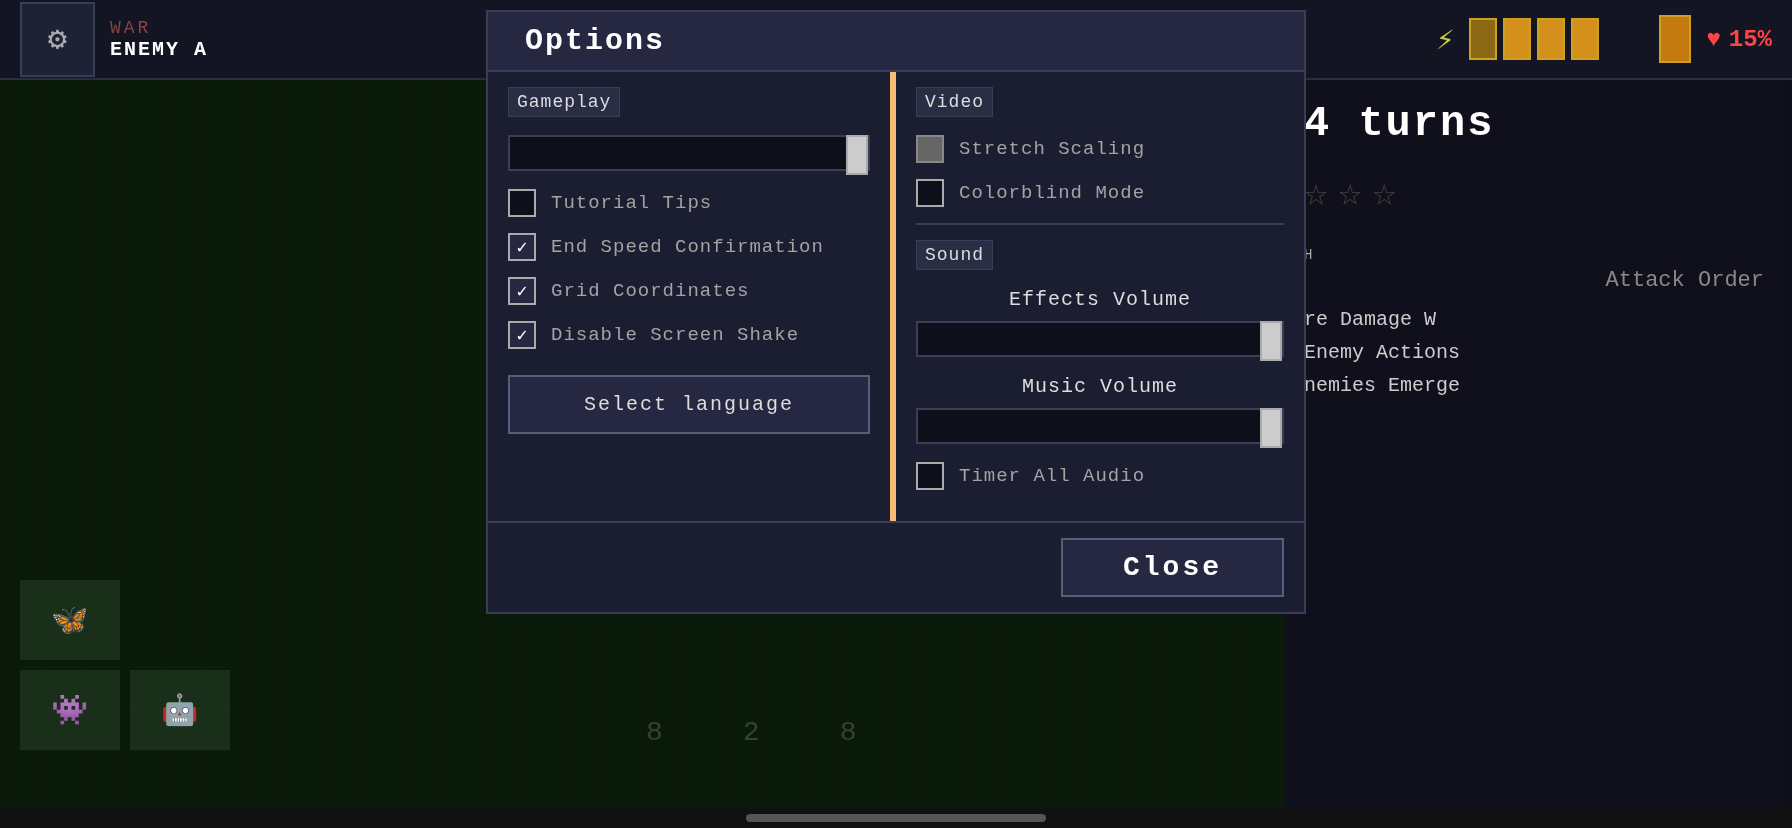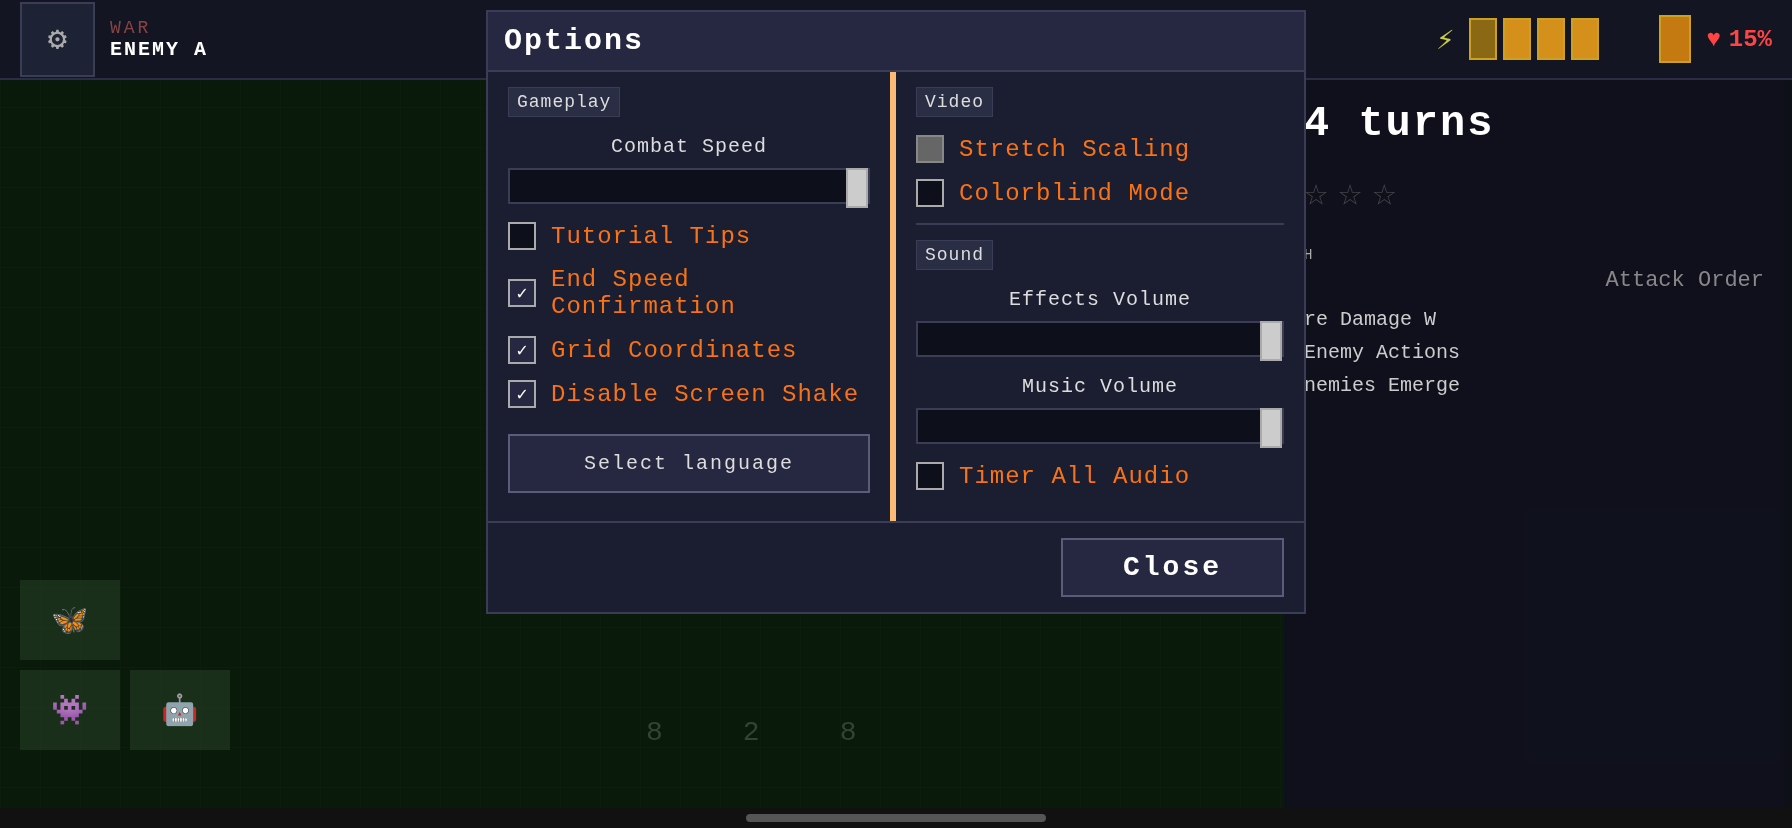--- a/index.html
+++ b/index.html
@@ -211,21 +211,21 @@
       width: 820px;
       background: #1a1e30;
       border: 2px solid #3a3d55;
       position: relative;
       display: flex;
       flex-direction: column;
     }
 
     .dialog-title-bar {
       background: #252840;
-      padding: 12px 16px;
+      padding: 12px 37px;
       display: flex;
       align-items: center;
       border-bottom: 2px solid #3a3d55;
     }
 
     .dialog-title {
       font-size: 30px;
       color: #ffffff;
       font-weight: bold;
       letter-spacing: 2px;
@@ -310,22 +310,22 @@
       background: #252840;
     }
 
     .checkbox-box.checked::after {
       content: '✓';
       color: #ffffff;
       font-size: 18px;
     }
 
     .checkbox-label {
-      font-size: 24px;
-      color: #f97316;
+      font-size: 19px;
+      color: #a3a3a3;
       letter-spacing: 1px;
     }
 
     
     .select-lang-btn {
       width: 100%;
       padding: 16px;
       background: #252840;
       border: 2px solid #5a5d7a;
       color: #dddddd;
@@ -445,21 +445,20 @@
       <span class="dialog-title">Options</span>
     </div>
 
     <div class="dialog-body">
 
       <div class="gameplay-panel">
         <div class="panel-header">Gameplay</div>
 
         
         <div class="slider-container">
-          <div class="slider-label">Combat Speed</div>
           <div class="slider-track">
             <div class="slider-thumb" style="right:0;"></div>
           </div>
         </div>
 
         
         <div class="checkbox-row">
           <div class="checkbox-box"></div>
           <span class="checkbox-label">Tutorial Tips</span>
         </div>

